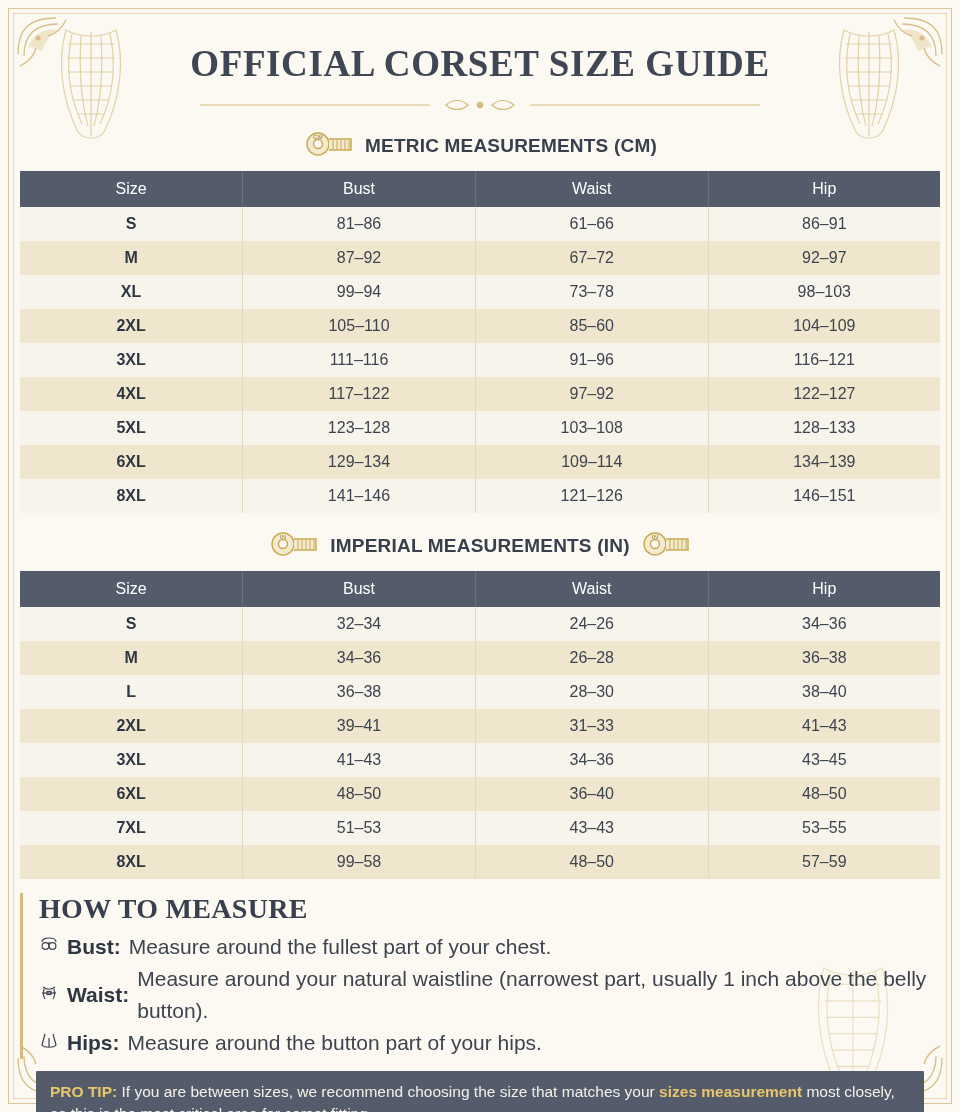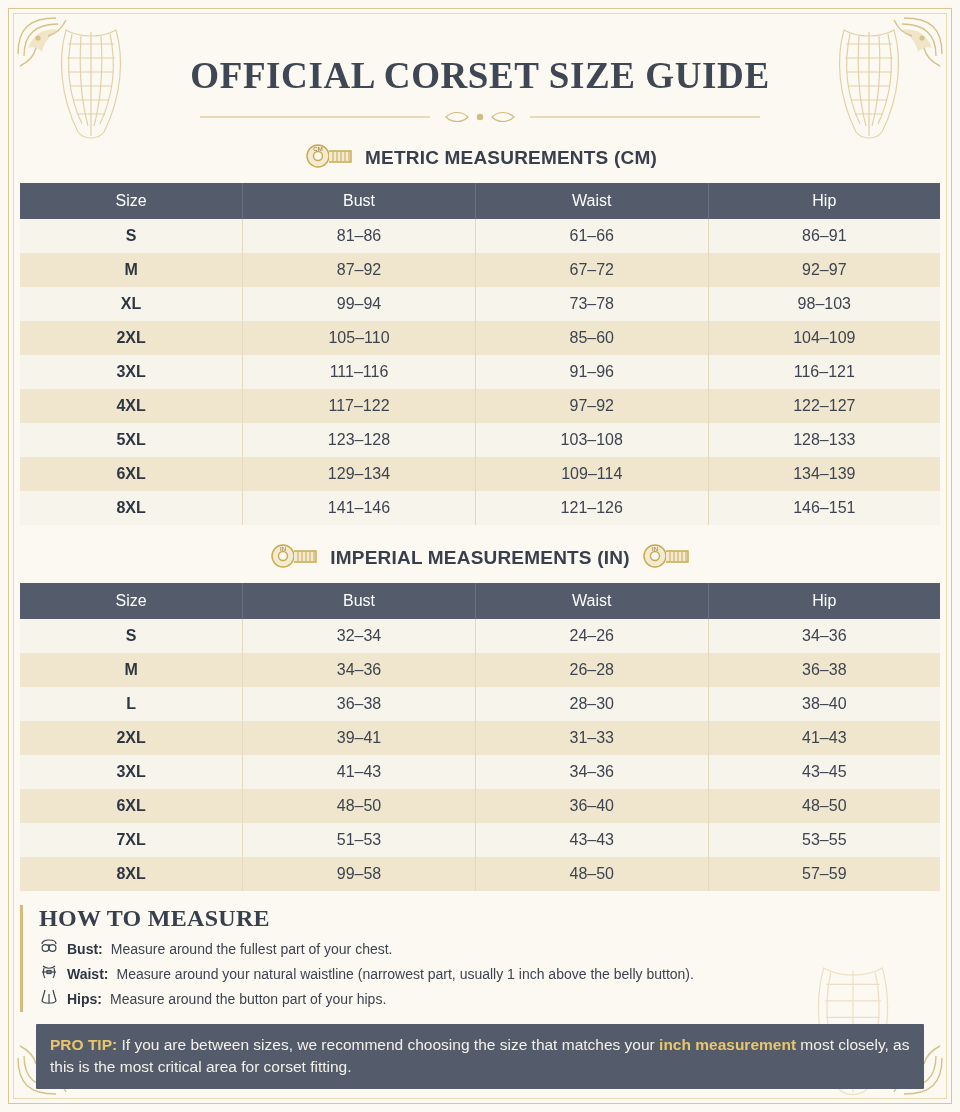--- a/index.html
+++ b/index.html
@@ -54,21 +54,21 @@
     pointer-events: none;
     opacity: 0.75;
   }
   .corset-wm svg { display: block; }
   .corset-left  { left: 48px;  top: 18px; }
   .corset-right { right: 48px; top: 18px; }
   .corset-bottom { right: 52px; bottom: 8px; opacity: .45; }
 
   .content {
     position: relative;
-    padding: 12px 20px;
+    padding: 0 20px;
     height: 100%;
   }
 
   
   .title-block {
     text-align: center;
     padding-top: 44px;
   }
   h1.main-title {
     font-family: "Liberation Serif", serif;
@@ -143,31 +143,31 @@
   col.c-hip  { width: 25.2%; }
 
   
   .how-to {
     margin-top: 14px;
     padding-left: 16px;
     border-left: 3px solid #d4bb7b;
   }
   .how-to h2 {
     font-family: "Liberation Serif", serif;
-    font-size: 24px;
+    font-size: 28px;
     font-weight: bold;
     color: #39404d;
     margin: 0 0 6px 0;
     letter-spacing: .3px;
   }
   .measure-row {
     display: flex;
     align-items: center;
     gap: 8px;
-    font-size: 14px;
+    font-size: 21px;
     line-height: 1.5;
     color: #3d4450;
     margin: 1px 0;
   }
   .measure-row b { color: #2f3643; }
   .m-icon { flex: 0 0 auto; display: block; }
 
   
   .pro-tip {
     margin: 12px 16px 0 16px;
@@ -512,17 +512,17 @@
               <path d="M10 6 L10 15"></path>
             </g>
           </svg>
         </span>
         <span><b>Hips:</b></span>
         <span>Measure around the button part of your hips.</span>
       </div>
     </div>
 
     <div class="pro-tip">
-      <span class="tip-label">PRO TIP:</span><span> If you are between sizes, we recommend choosing the size that matches your </span><span class="hl">inch measurement</span><span> most closely, as this is the most critical area for corset fitting.</span>
+      <span class="tip-label">PRO TIP:</span><span> If you are between sizes, we recommend choosing the size that matches your </span><span class="hl">sizes measurement</span><span> most closely, as this is the most critical area for corset fitting.</span>
     </div>
 
   </div>
 </div>
 
 </body></html>

